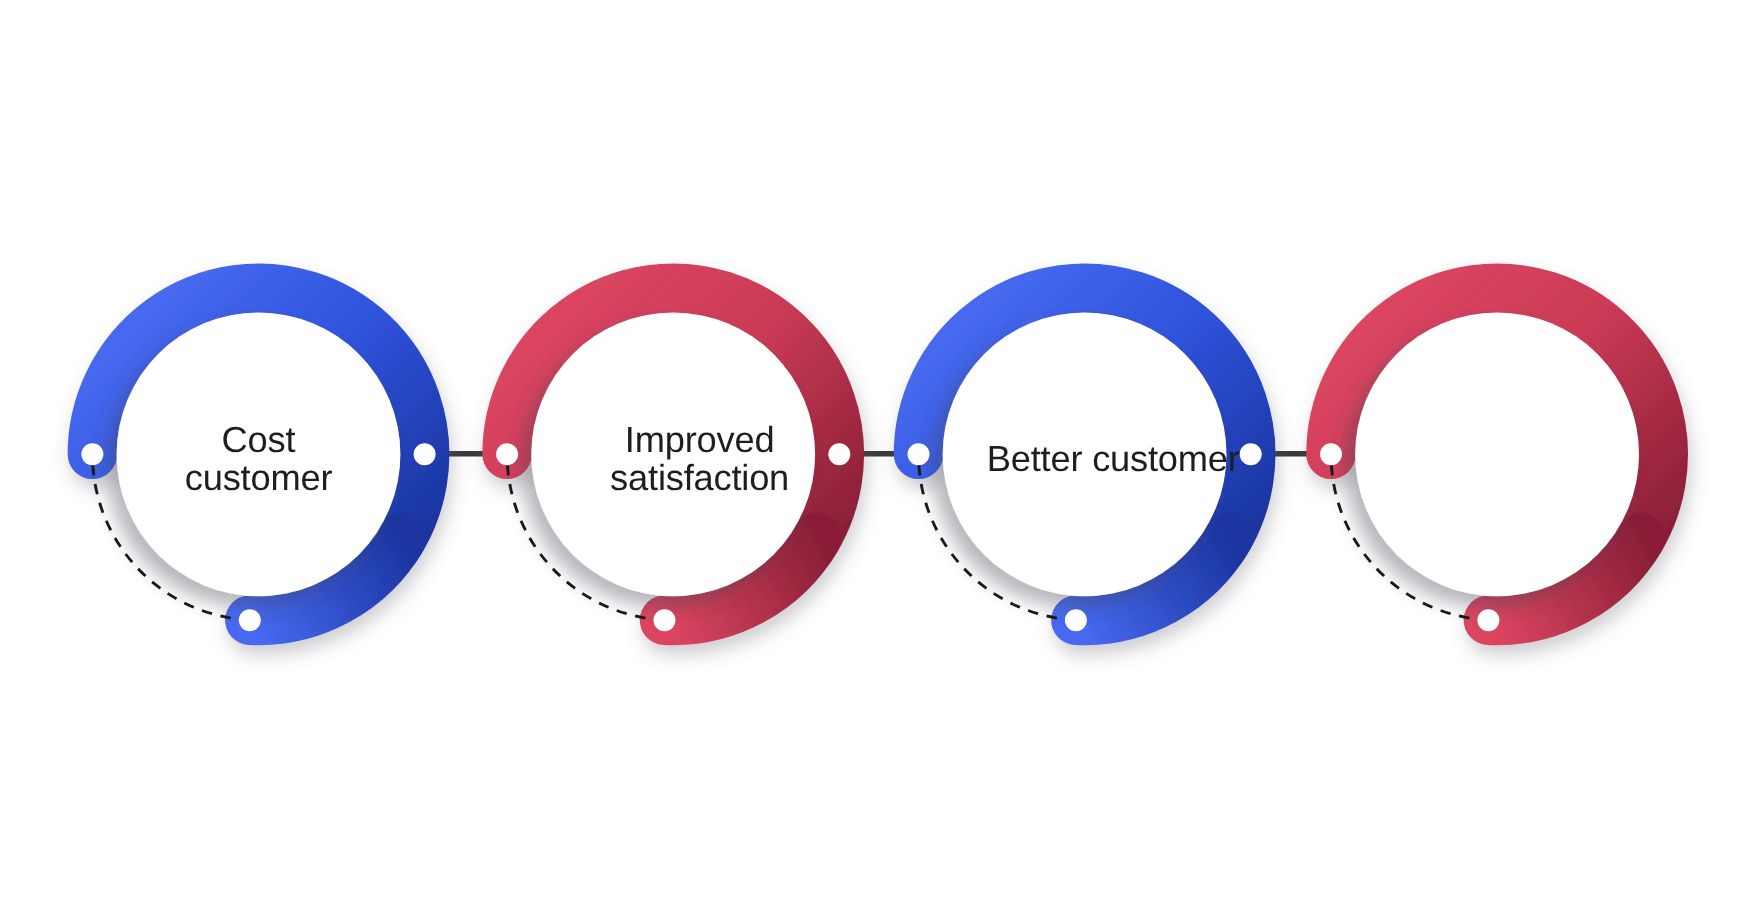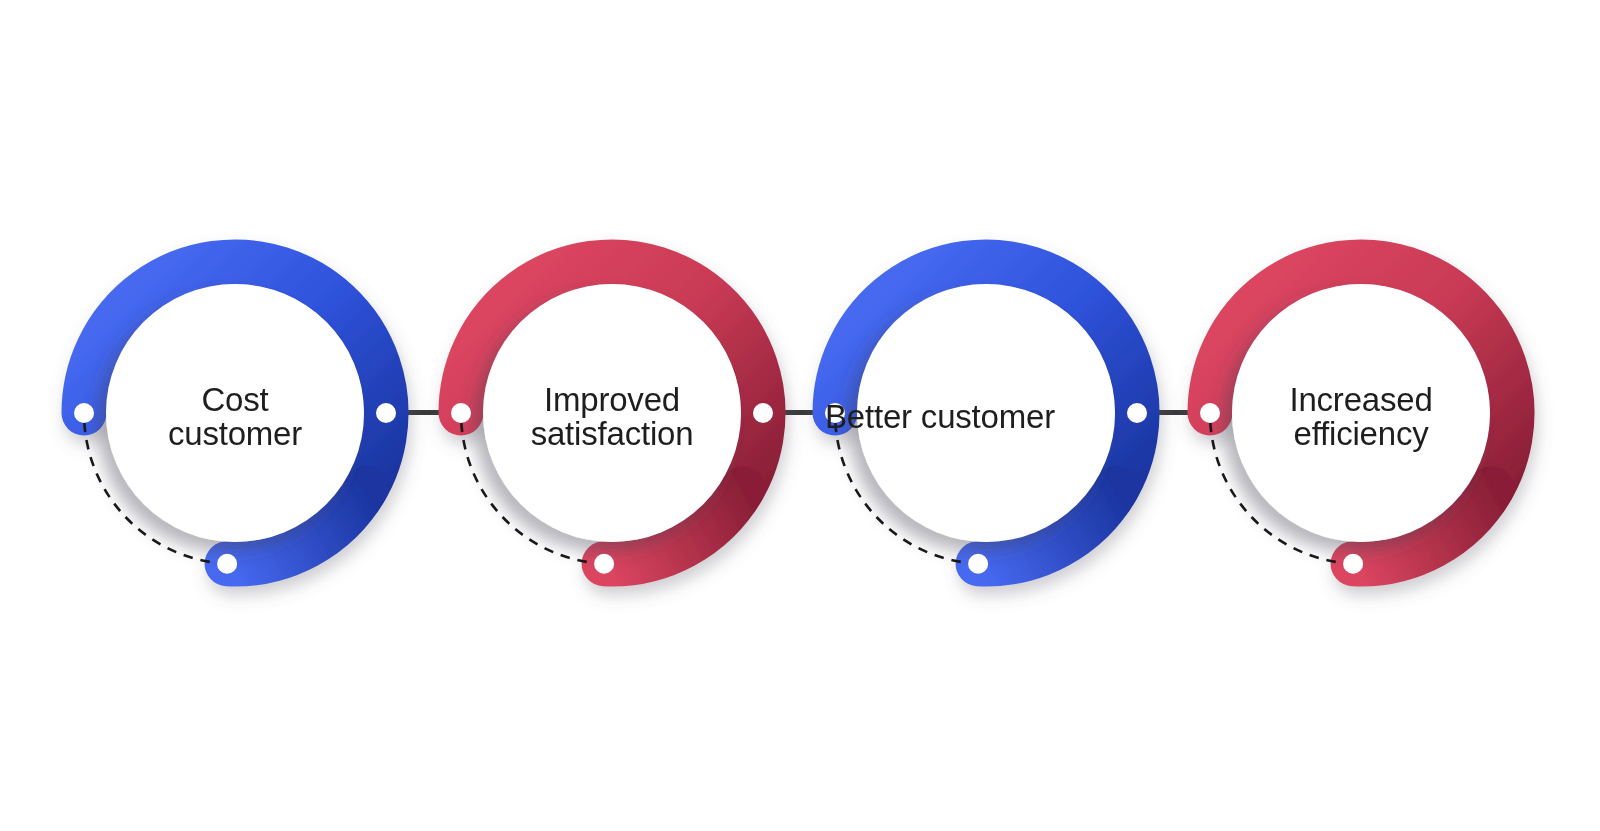--- a/index.html
+++ b/index.html
@@ -106,25 +106,21 @@
       <path d="M 192.1 350.79 A 151 151 0 0 1 49 200" fill="none" stroke="var(--dash)" stroke-width="2.6" stroke-dasharray="9.5 8"></path>
       <circle cx="49" cy="200" r="10" fill="var(--dot)"></circle>
       <circle cx="192.1" cy="350.79" r="10" fill="var(--dot)"></circle>
     </svg>
   </div>
 
   <div class="label" style="left:75px;">
     <div>Cost</div>
     <div>customer</div>
   </div>
-  <div class="label" style="left:452px;">
+  <div class="label" style="left:476px;">
     <div>Improved</div>
     <div>satisfaction</div>
   </div>
-  <div class="label" style="left:780px;">
+  <div class="label" style="left:852px;">
     <div>Better customer</div>
-  </div>
-  <div class="label" style="left:1201px;">
-    <div>Increased</div>
-    <div>efficiency</div>
   </div>
 
 </div>
 
 </body></html>

